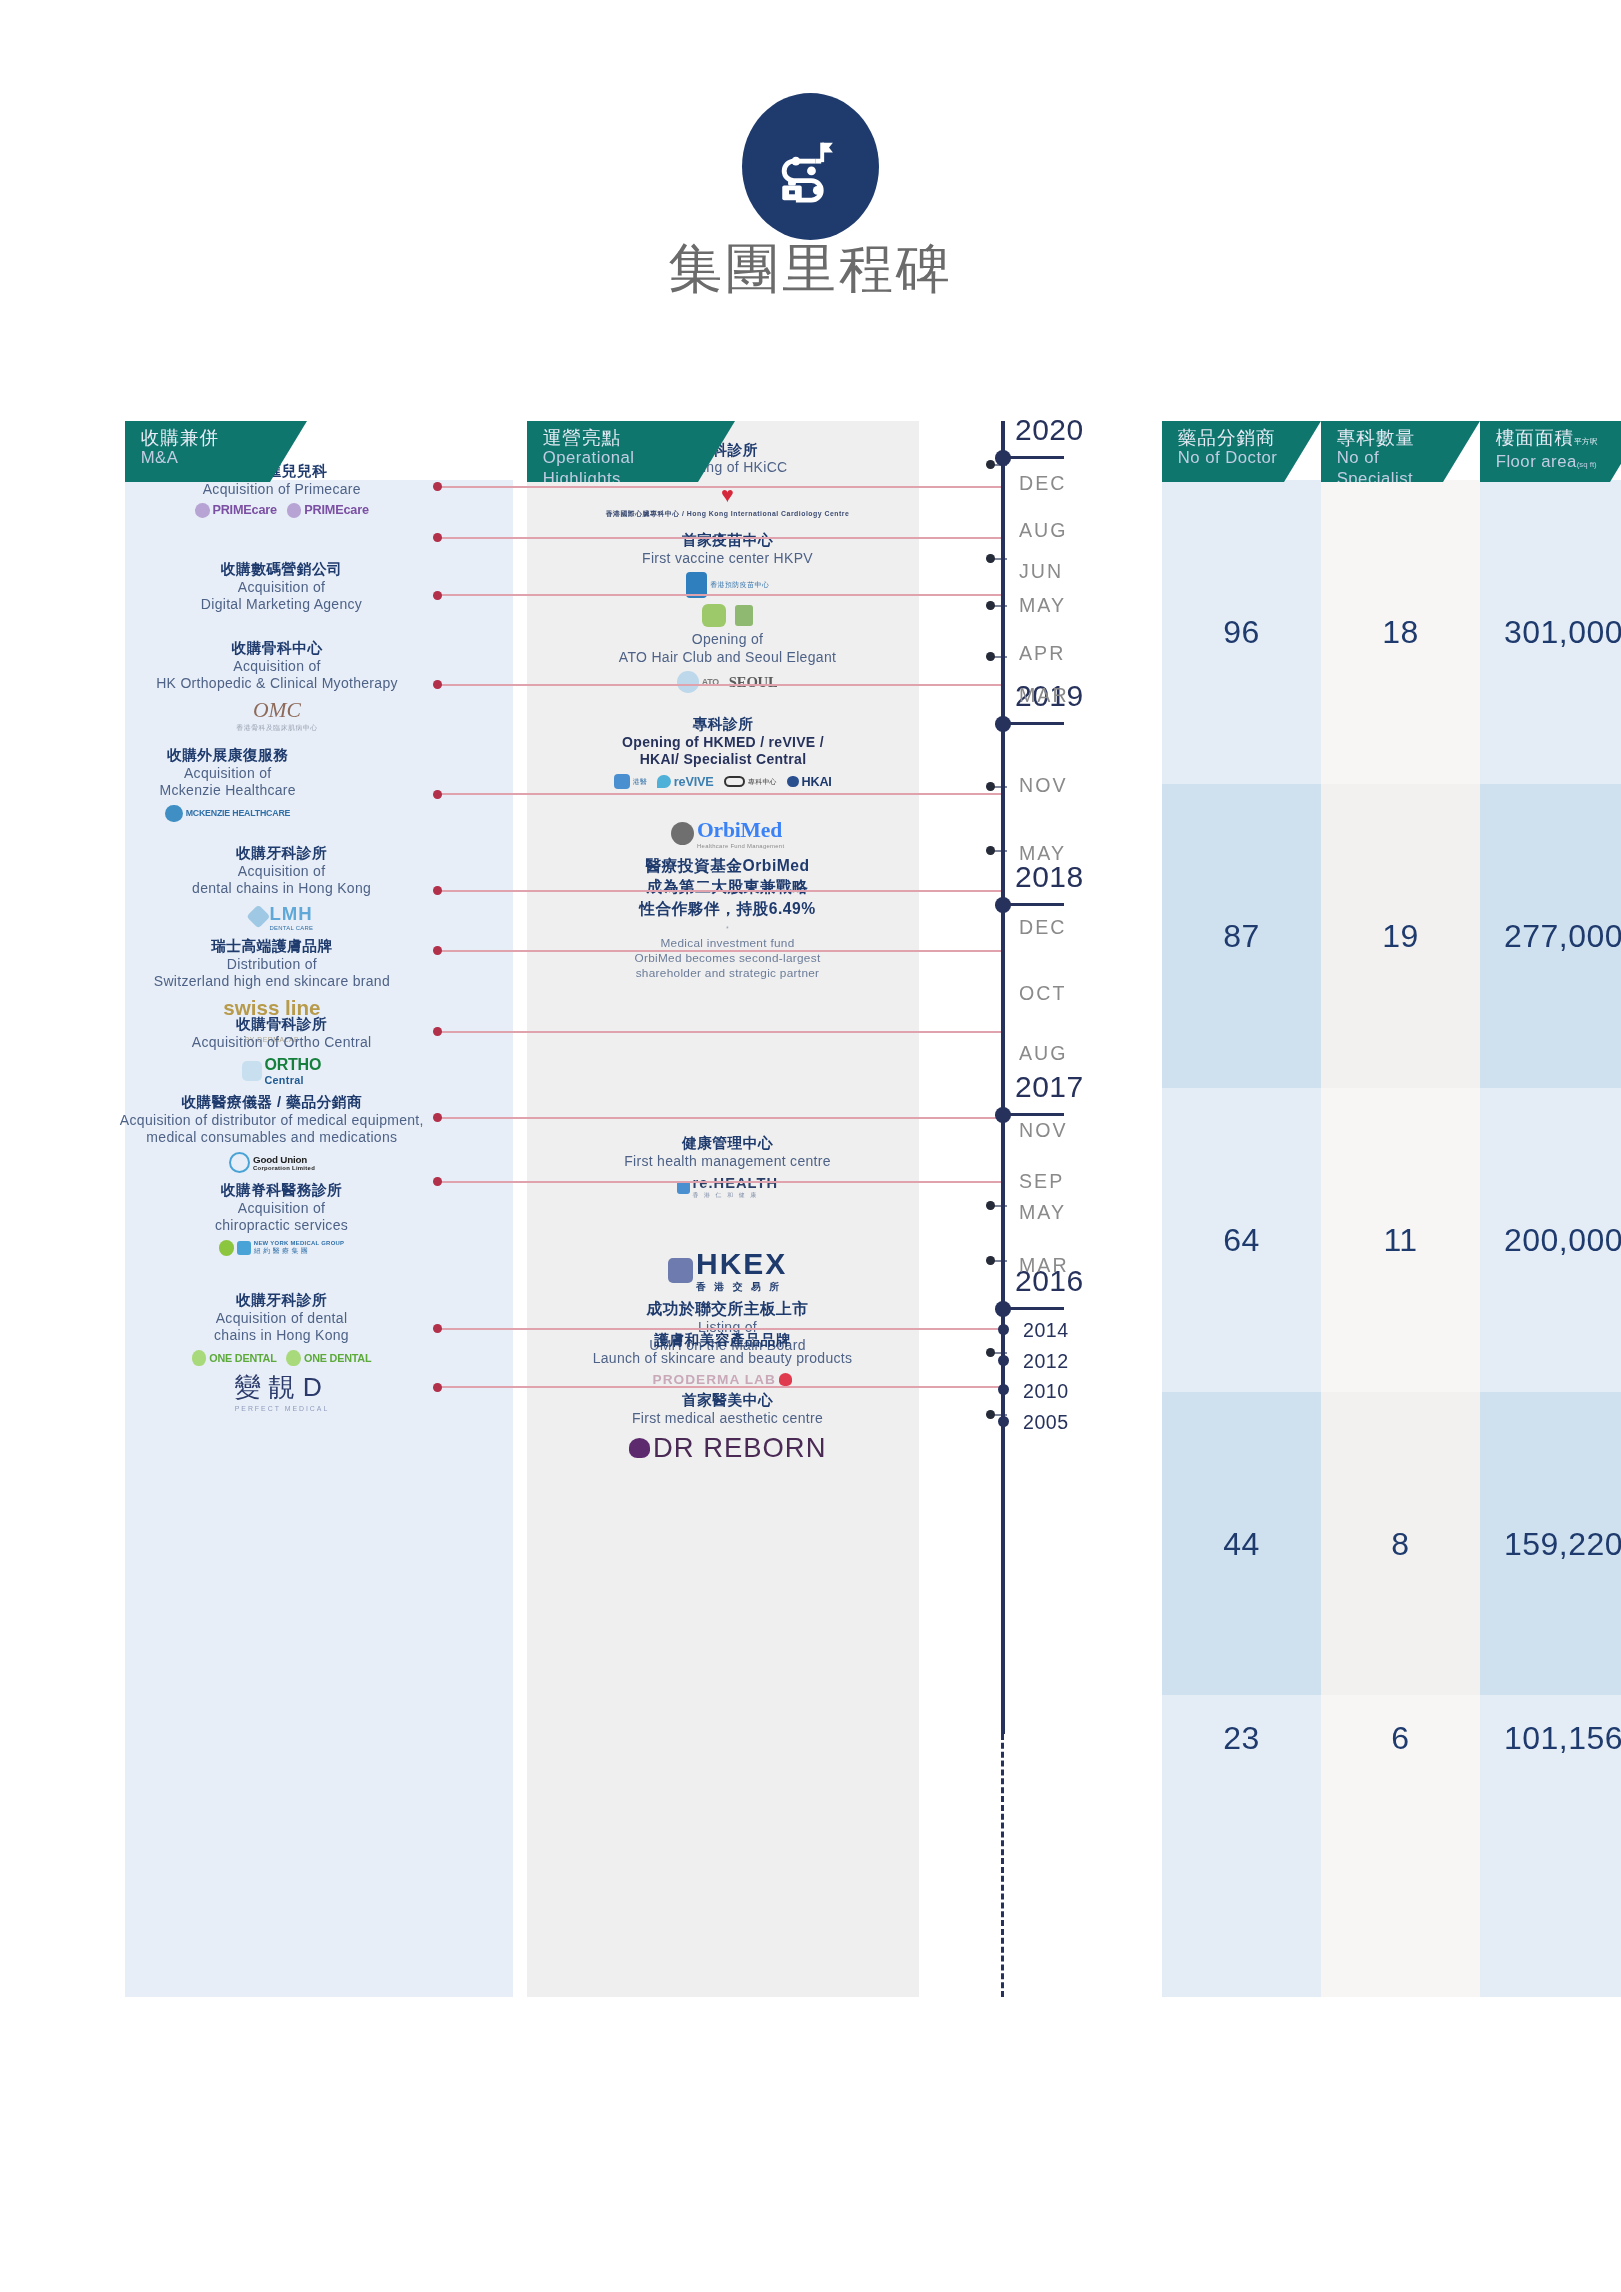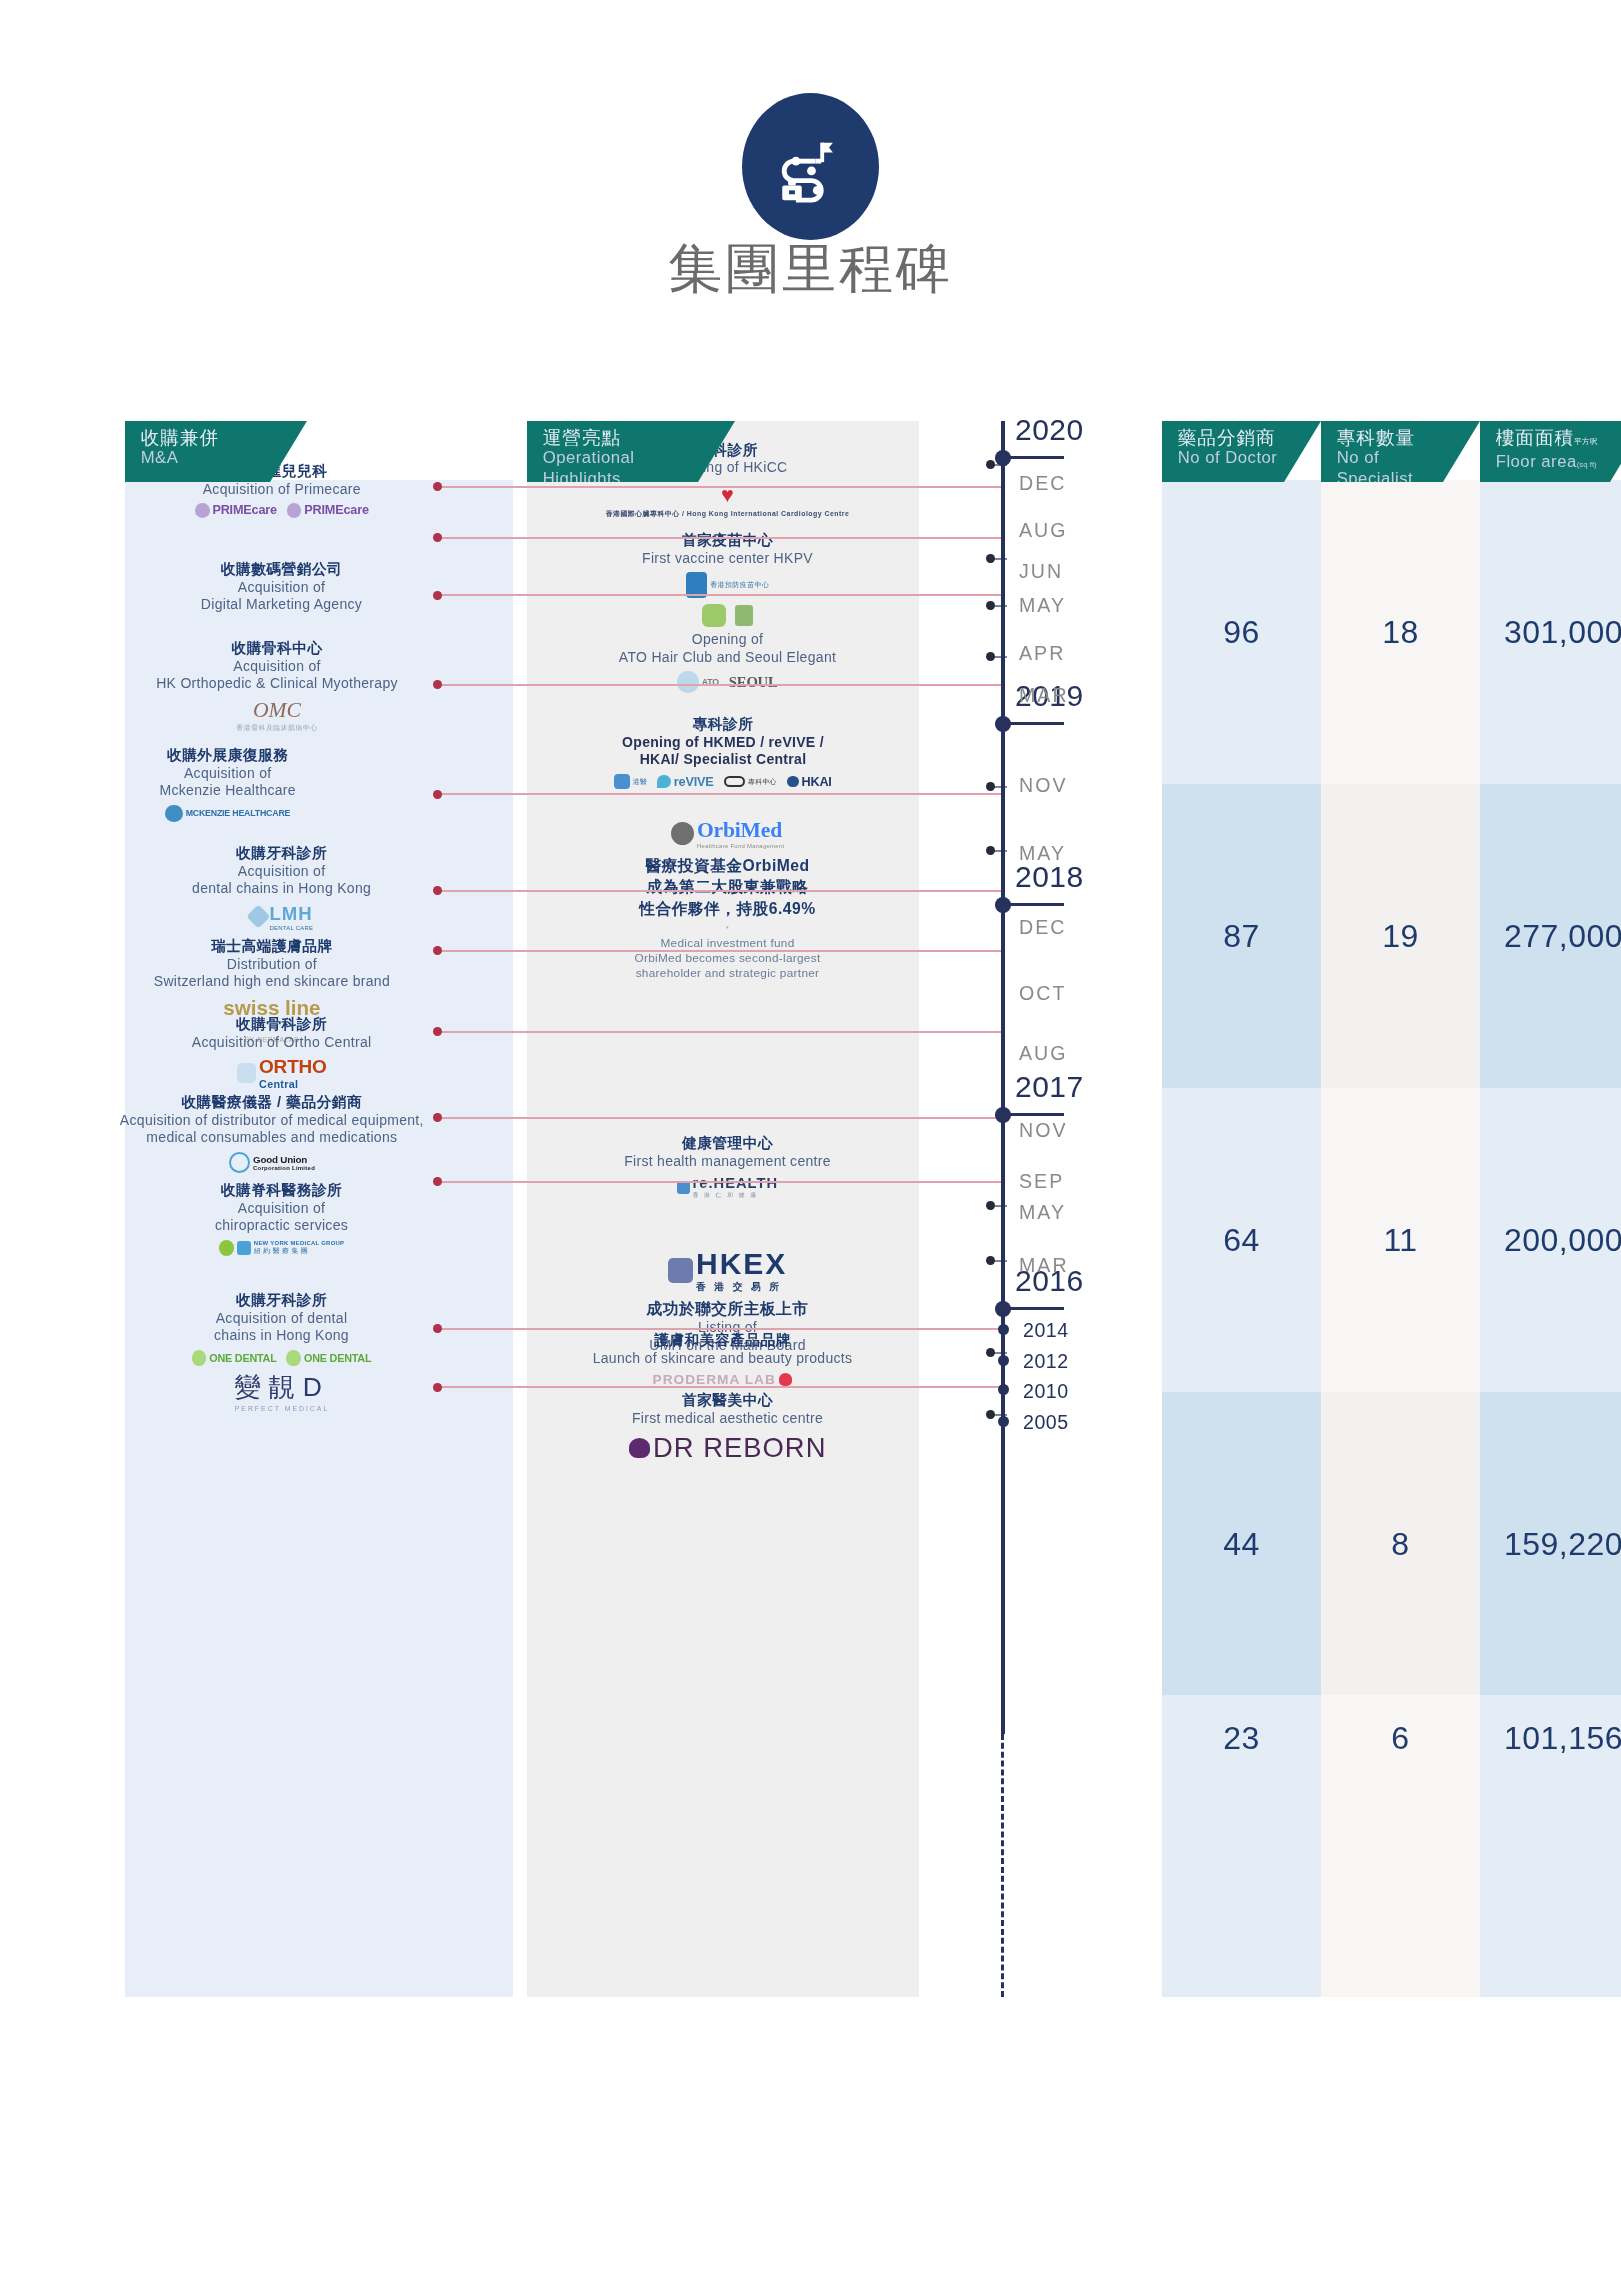--- a/index.html
+++ b/index.html
@@ -366,21 +366,21 @@
       </div>
     </div>
 
     <div class="event" style="left:19.6px;top:594px;width:274px">
       <div class="zh">收購骨科診所</div>
       <div class="en">Acquisition of Ortho Central</div>
       <div class="logos">
         <div class="logo">
           <span class="blob" style="width:19.6px;height:19.6px;background:#c8dff0;border-radius:4.9px"></span>
           <span style="display:flex;flex-direction:column;align-items:flex-start">
-            <span class="logo-txt" style="color:#c2410c;font-size:19px">ORTHO</span>
+            <span class="logo-txt" style="color:#15803d;font-size:16px">ORTHO</span>
             <span class="logo-sub" style="color:#1f5a93;font-size:10.8px;font-weight:bold">Central</span>
           </span>
         </div>
       </div>
     </div>
 
     <div class="event" style="left:-14.7px;top:672px;width:323px">
       <div class="zh">收購醫療儀器 / 藥品分銷商</div>
       <div class="en">Acquisition of distributor of medical equipment,</div>
       <div class="en">medical consumables and medications</div>

